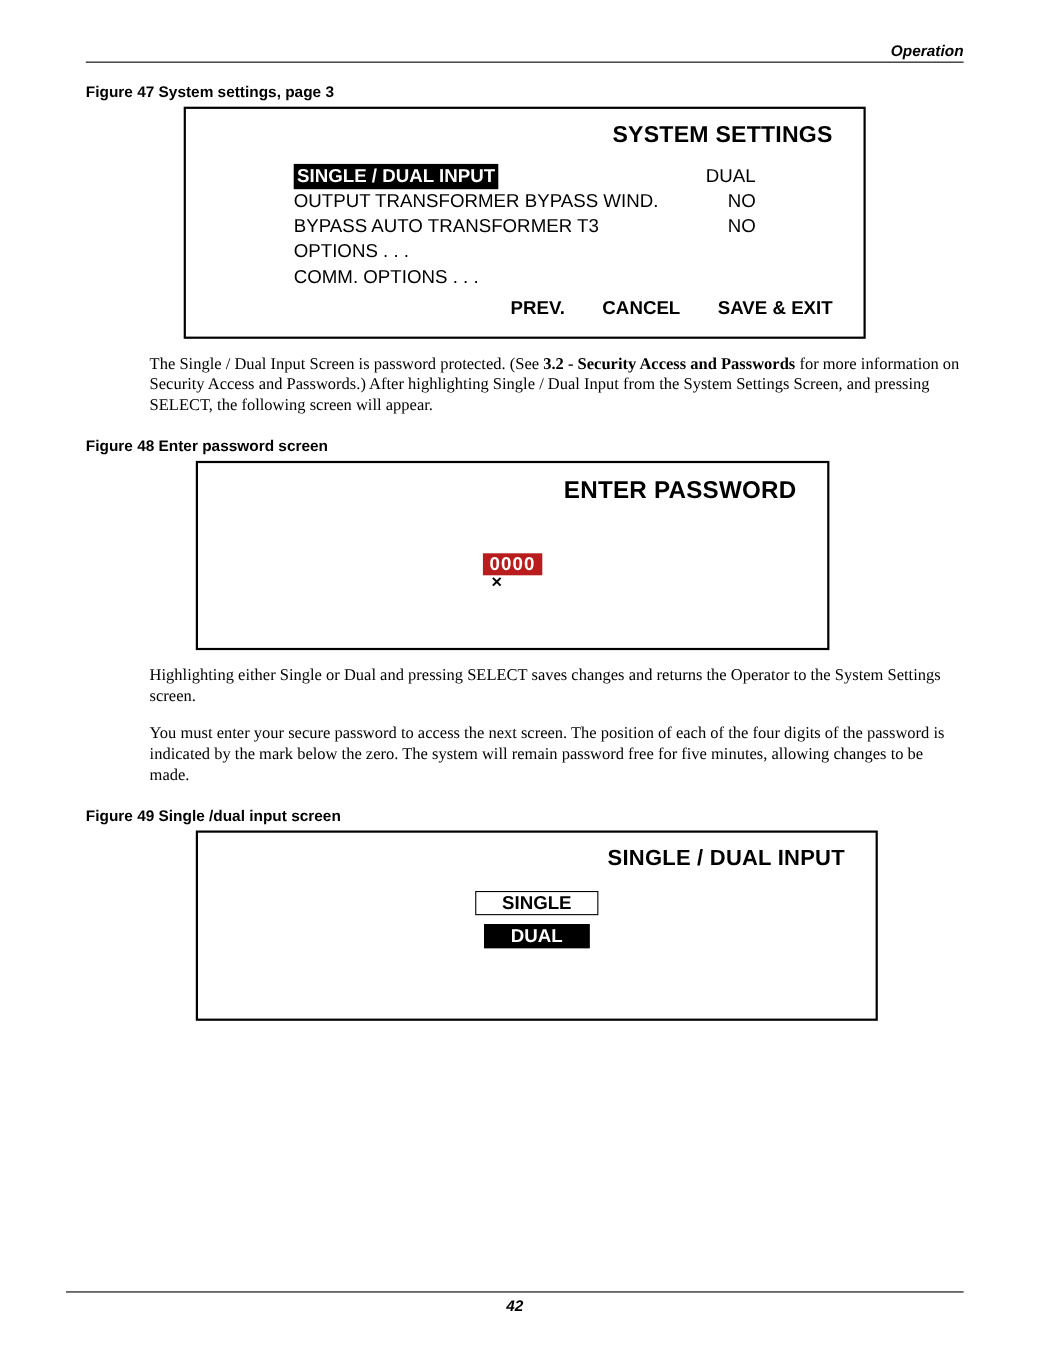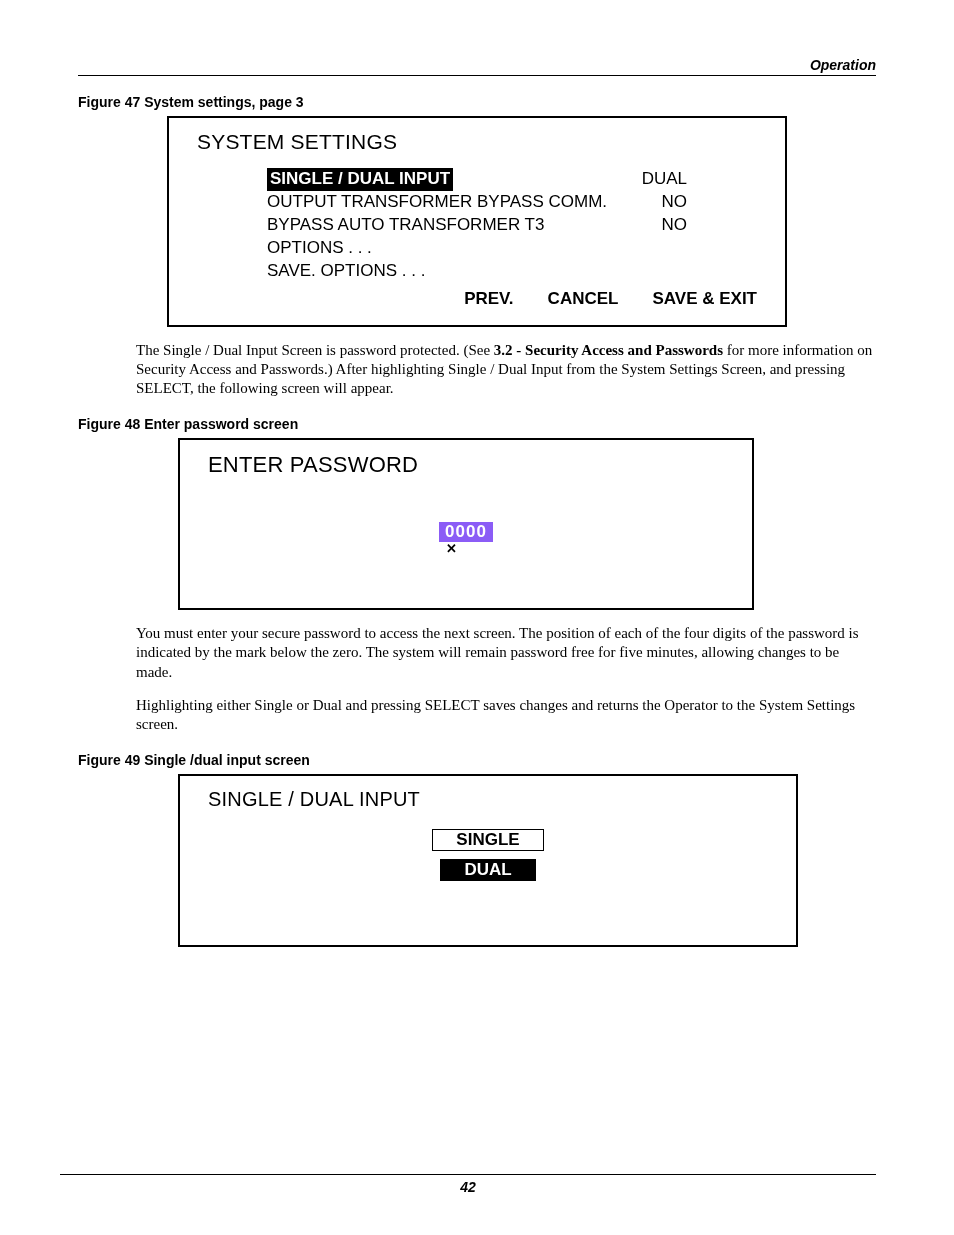--- a/index.html
+++ b/index.html
@@ -10,21 +10,20 @@
     color: #000;
     background: #fff;
     width: 954px;
     height: 1235px;
     box-sizing: border-box;
     position: relative;
   }
   .page {
     padding: 32px 78px 0 78px;
     box-sizing: border-box;
-    margin-top: 19px;
   }
   .header-line {
     border-bottom: 1.5px solid #000;
     height: 24px;
     position: relative;
   }
   .header-right {
     position: absolute;
     right: 0;
     bottom: 2px;
@@ -41,22 +40,22 @@
     margin-bottom: 6px;
   }
   .screen-box {
     border: 2px solid #000;
     margin: 0 auto;
     box-sizing: border-box;
     font-family: Arial, Helvetica, sans-serif;
     padding: 10px 28px 16px 28px;
   }
   .screen-title {
-    text-align: left;
-    font-weight: normal;
+    text-align: right;
+    font-weight: bold;
     font-size: 21px;
     margin: 2px 0 14px 0;
     letter-spacing: 0.2px;
   }
   .settings-body {
     padding: 0 70px;
   }
   .settings-row {
     display: flex;
     justify-content: space-between;
@@ -89,21 +88,21 @@
   .password-box {
     position: relative;
   }
   .password-digits-wrap {
     text-align: center;
     margin-top: 44px;
     margin-bottom: 50px;
   }
   .password-digits {
     display: inline-block;
-    background: #8b5cf6;
+    background: #b91c1c;
     color: #fff;
     font-weight: bold;
     font-size: 17px;
     padding: 0 6px 0 6px;
     letter-spacing: 1px;
     position: relative;
   }
   .caret {
     position: absolute;
     left: 7px;
@@ -154,33 +153,33 @@
 
   <div class="fig-caption">Figure 47  System settings, page 3</div>
   <div class="screen-box" style="width:620px;">
     <div class="screen-title">SYSTEM SETTINGS</div>
     <div class="settings-body">
       <div class="settings-row">
         <span><span class="highlighted">SINGLE / DUAL INPUT</span></span>
         <span>DUAL</span>
       </div>
       <div class="settings-row">
-        <span>OUTPUT TRANSFORMER BYPASS COMM.</span>
+        <span>OUTPUT TRANSFORMER BYPASS WIND.</span>
         <span>NO</span>
       </div>
       <div class="settings-row">
         <span>BYPASS AUTO TRANSFORMER   T3</span>
         <span>NO</span>
       </div>
       <div class="settings-row">
         <span>OPTIONS . . .</span>
         <span></span>
       </div>
       <div class="settings-row">
-        <span>SAVE. OPTIONS . . .</span>
+        <span>COMM. OPTIONS . . .</span>
         <span></span>
       </div>
     </div>
     <div class="nav-row">
       <span>PREV.</span>
       <span>CANCEL</span>
       <span>SAVE &amp; EXIT</span>
     </div>
   </div>
 
@@ -192,22 +191,22 @@
   <div class="screen-box password-box" style="width:576px; margin-left:100px;">
     <div class="screen-title" style="font-size:22px;">ENTER PASSWORD</div>
     <div class="password-digits-wrap">
       <span class="password-digits">
         <span>0000</span>
         <span class="caret">✕</span>
       </span>
     </div>
   </div>
 
+  <div class="body-para">Highlighting either Single or Dual and pressing SELECT saves changes and returns the Operator to the System Settings screen.</div>
   <div class="body-para">You must enter your secure password to access the next screen. The position of each of the four digits of the password is indicated by the mark below the zero. The system will remain password free for five minutes, allowing changes to be made.</div>
-  <div class="body-para">Highlighting either Single or Dual and pressing SELECT saves changes and returns the Operator to the System Settings screen.</div>
 
   <div class="fig-caption">Figure 49  Single /dual input screen</div>
   <div class="screen-box" style="width:620px; margin-left:100px;">
     <div class="screen-title" style="font-size:20px;">SINGLE / DUAL INPUT</div>
     <div class="single-dual-body">
       <div><span class="option-box">SINGLE</span></div>
       <div><span class="option-box selected">DUAL</span></div>
     </div>
   </div>
 

